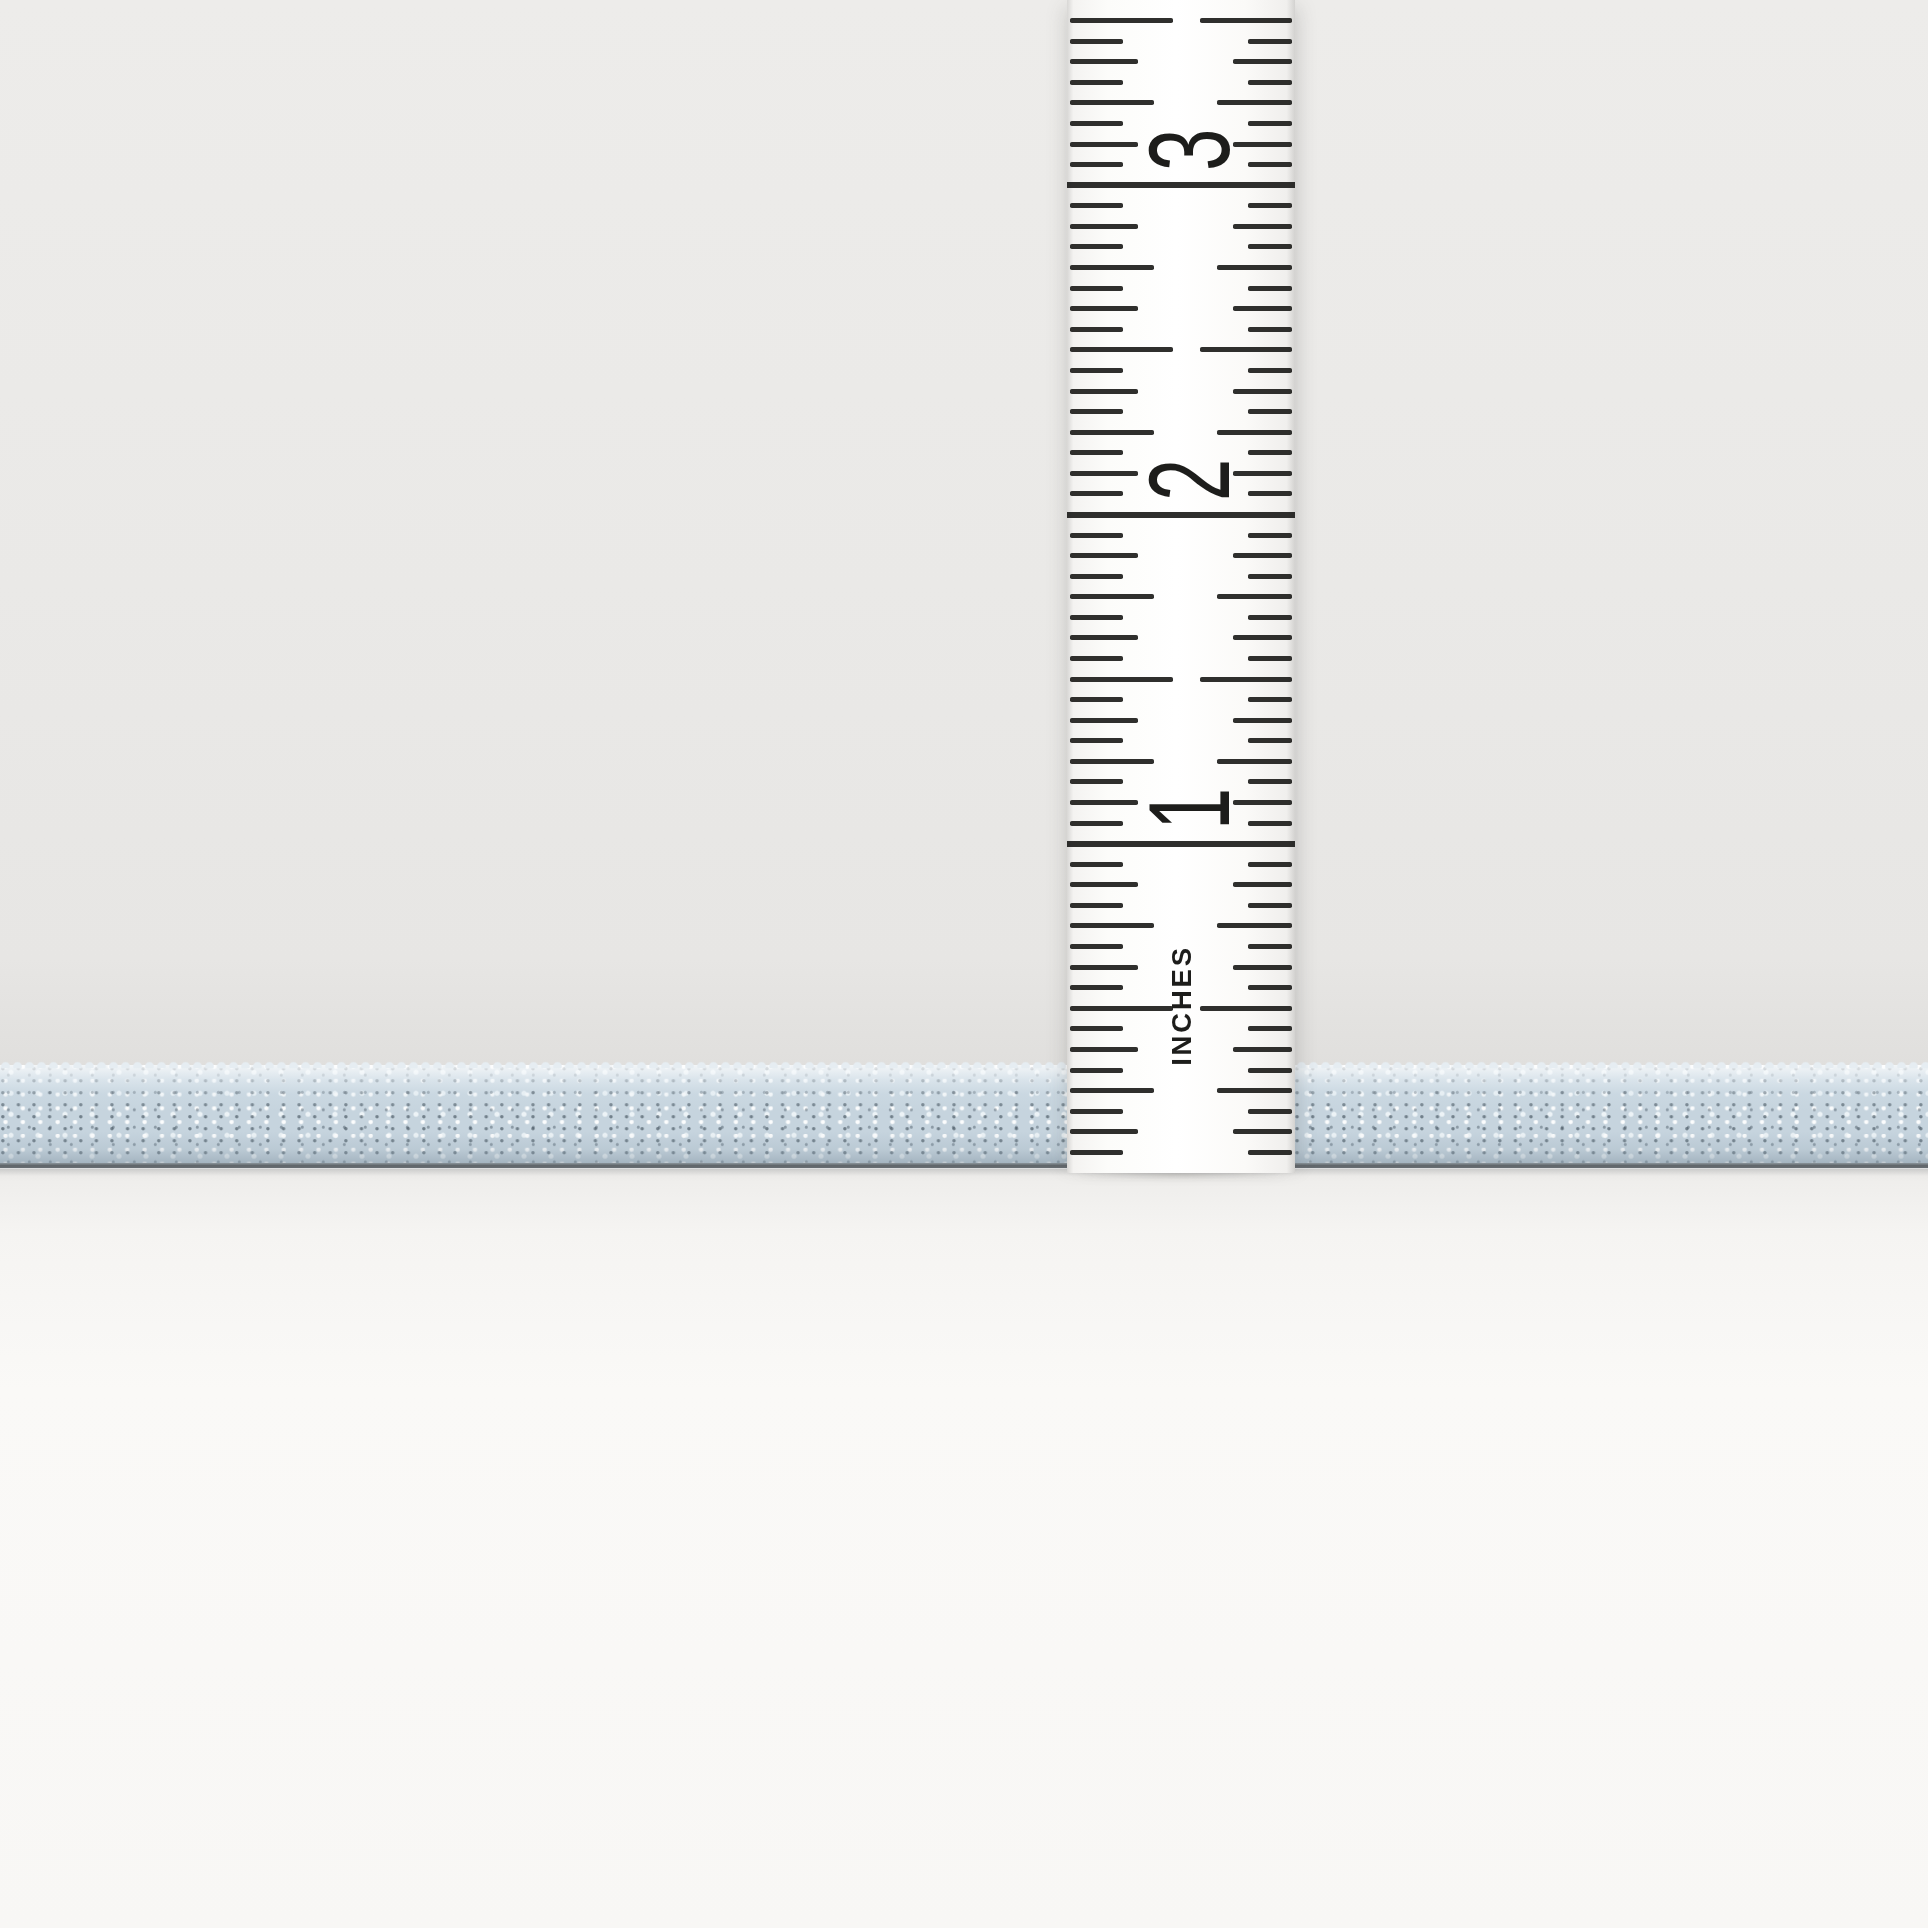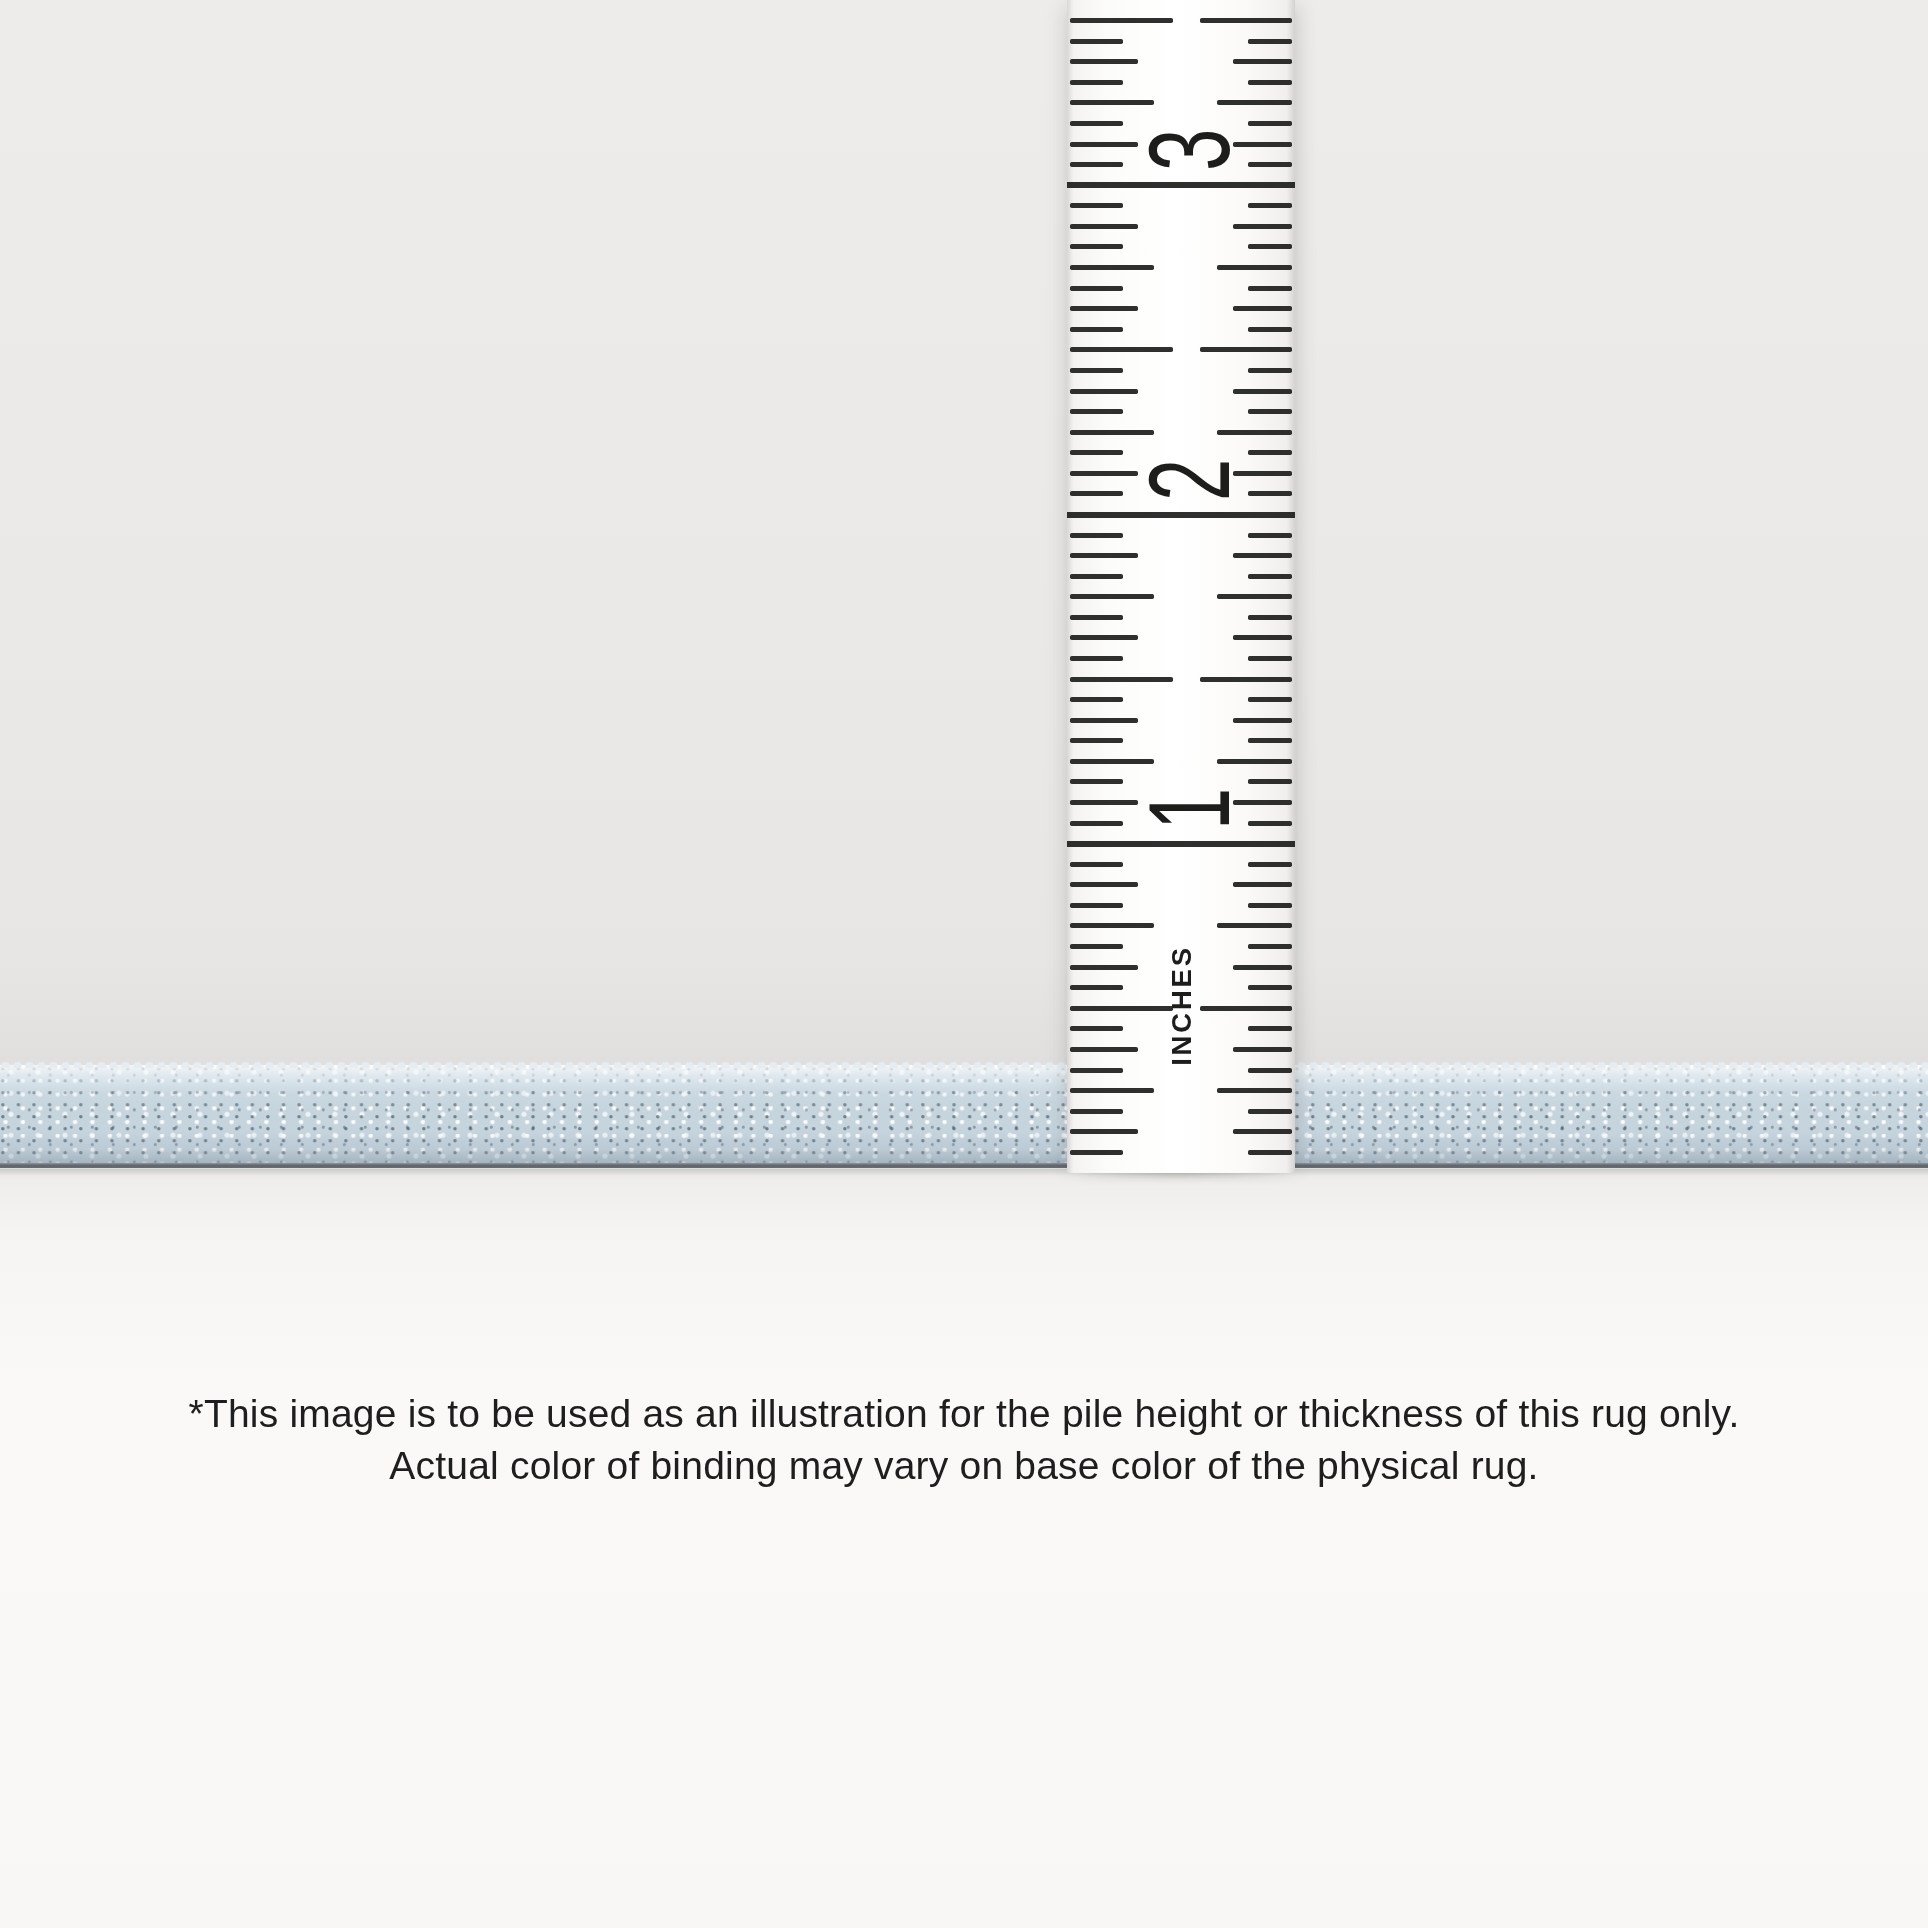--- a/index.html
+++ b/index.html
@@ -199,18 +199,14 @@
       </div>
     <div id="numbers">
         <div class="ruler-number" style="left: 64px; top: 751px;">1</div>
         <div class="ruler-number" style="left: 64px; top: 422px;">2</div>
         <div class="ruler-number" style="left: 64px; top: 92px;">3</div>
       </div>
     <div class="inches-label" style="left:-4.6px;top:987px;">INCHES</div>
 
   </div>
 
-  <div class="caption">
-    <div>*This image is to be used as an illustration for the pile height or thickness of this rug only.</div>
-    <div>Actual color of binding may vary on base color of the physical rug.</div>
-  </div>
 </div>
 
 
 </body></html>

